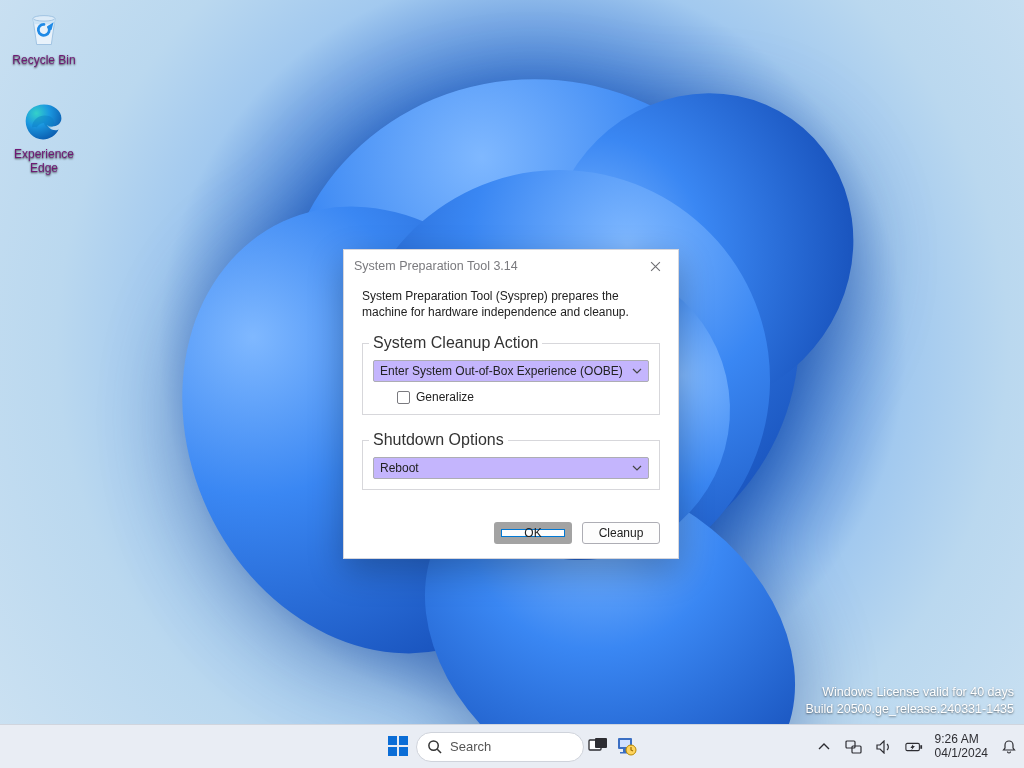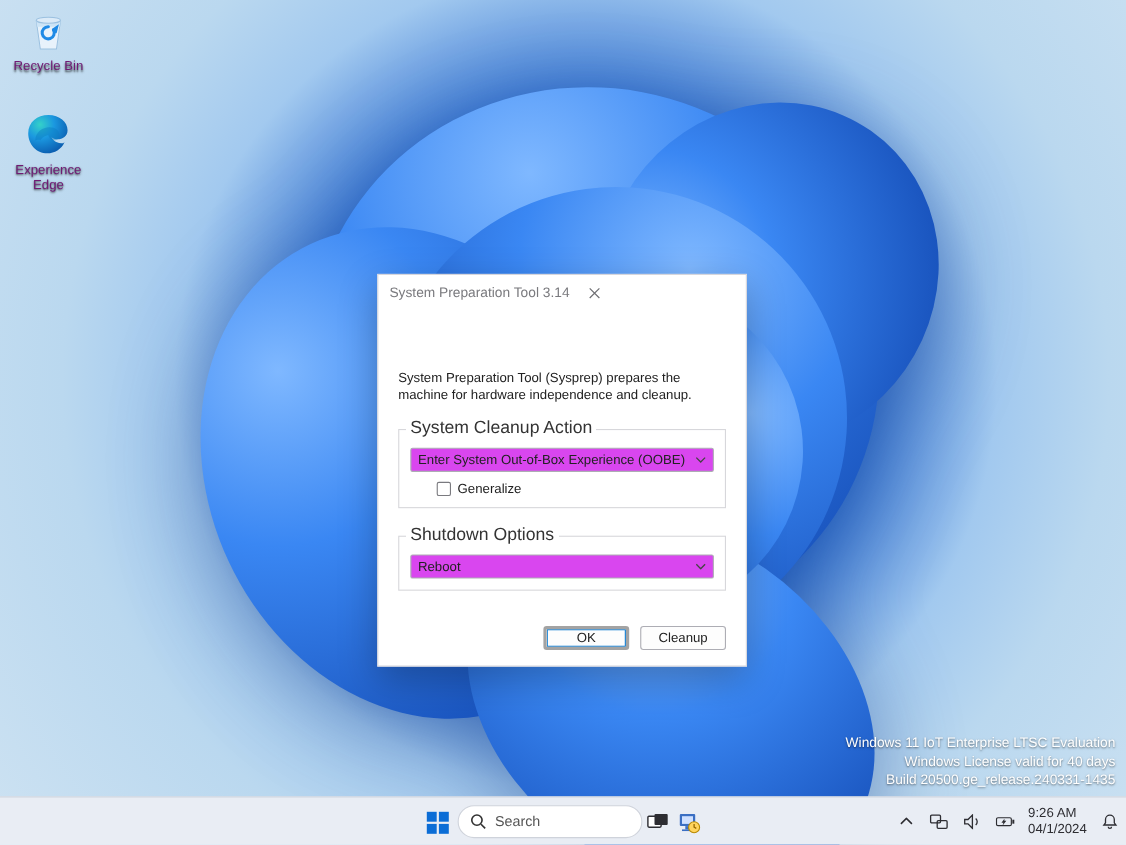--- a/index.html
+++ b/index.html
@@ -58,62 +58,62 @@
   }
 
   
   .dialog {
     position: absolute; left: 343px; top: 249px; width: 336px;
     background: #fff; border: 1px solid #d6d6dc;
     box-shadow: 0 12px 32px rgba(0,0,0,.25);
     color: #222; font-size: 12px;
   }
   .dlg-titlebar {
-    height: 32px; display: flex; align-items: center; 
+    height: 32px; display: flex; align-items: center; justify-content: space-between;
     padding: 0 0 0 10px; color: #7a7a7e;
   }
   .dlg-title { font-size: 12.5px; }
   .dlg-close {
     width: 46px; height: 32px; display: flex; align-items: center; justify-content: center;
     color: #6f6f73;
   }
-  .dlg-body { padding: 6px 18px 16px 18px; margin-top: 47px; }
+  .dlg-body { padding: 6px 18px 16px 18px; }
   .dlg-desc { font-size: 12px; margin-bottom: 14px; line-height: 1.35; }
 
   fieldset.group {
     border: 1px solid #d7d7db; padding: 8px 10px 10px; margin-bottom: 16px;
     position: relative;
   }
   fieldset.group > legend {
     font-size: 16px; padding: 0 4px; margin-left: -4px; color: #333;
   }
   .select {
     width: 100%; height: 22px; border: 1px solid #adadb4;
-    background: #d946ef; display: flex; align-items: center; justify-content: space-between;
+    background: #c4b5fd; display: flex; align-items: center; justify-content: space-between;
     padding: 0 6px; font-size: 12px; border-radius: 2px;
   }
   .select .chev { color: #444; font-size: 11px; }
   .chk-row { display: flex; align-items: center; gap: 6px; margin-top: 8px; padding-left: 24px;}
   .chk { width: 13px; height: 13px; border: 1px solid #7a7a7f; border-radius: 2px; background:#fff; }
 
   .btn-row { display: flex; justify-content: flex-end; gap: 10px; padding: 0 18px 14px; }
   .btn {
     width: 78px; height: 22px; border-radius: 3px; display: flex; align-items: center; justify-content: center;
     font-size: 12px; background: #fdfdfd; border: 1px solid #adadb4; cursor: default;
   }
-  .btn.primary { border: 3px solid #a3a3a3; box-shadow: inset 0 0 0 1px #0078d4; }
+  .btn.primary { border: 7px solid #a3a3a3; box-shadow: inset 0 0 0 1px #0078d4; }
 
   
   .taskbar {
     position: absolute; left: 0; bottom: 0; width: 100%; height: 44px;
     background: #e9edf4; border-top: 1px solid #d0d5de;
     display: flex; align-items: center;
   }
   .tb-center {
-    position: absolute; left: 50%; transform: translateX(-50%); display: flex; align-items: flex-end; 
+    position: absolute; left: 50%; transform: translateX(-50%); display: flex; align-items: flex-start; 
   }
   .tb-icon { width: 28px; height: 28px; display:flex;align-items:center;justify-content:center;border-radius:4px; }
   .searchbox {
     width: 168px; height: 30px; background:#fff; border:1px solid #cfd3db; border-radius:16px;
     display:flex; align-items:center; gap:8px; padding:0 10px; font-size:13px; color:#555; margin-left:4px;
   }
   .tray {
     position:absolute; right:6px; height:44px; display:flex; align-items:center; gap:12px;
     font-size:12px; color:#2d2d32;
   }
@@ -163,21 +163,20 @@
         </radialGradient>
       </defs>
       <path d="M24 5c11 0 19 7 19 15 0 6-5 9-10 9-4 0-6-2-6-2s3 6 10 6c1 0 2 0 3-1-3 7-10 11-17 11C12 43 4 34 4 23 4 12 13 5 24 5Z" fill="url(#eg)"></path>
       <path d="M11 30c0-8 7-13 14-13 6 0 10 3 10 8 0 3-2 5-5 5-5 0-6-5-6-5s-5 0-8 5c-1-1-5 0-5 0Z" fill="#0a7dc2" opacity=".45"></path>
     </svg>
   </div>
   <div>Experience Edge</div>
 </div>
 
 <div class="watermark">
-  <div>Windows 11 IoT Enterprise LTSC Evaluation</div>
   <div>Windows License valid for 40 days</div>
   <div>Build 20500.ge_release.240331-1435</div>
 </div>
 
 <div class="dialog">
   <div class="dlg-titlebar">
     <span class="dlg-title">System Preparation Tool 3.14</span>
     <div class="dlg-close">
       <span>
         <svg width="11" height="11" viewBox="0 0 10 10">

